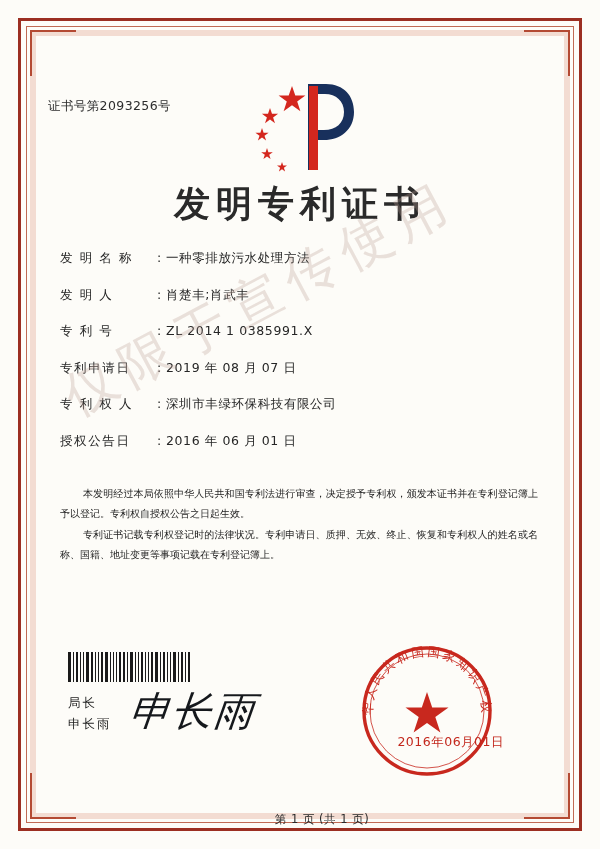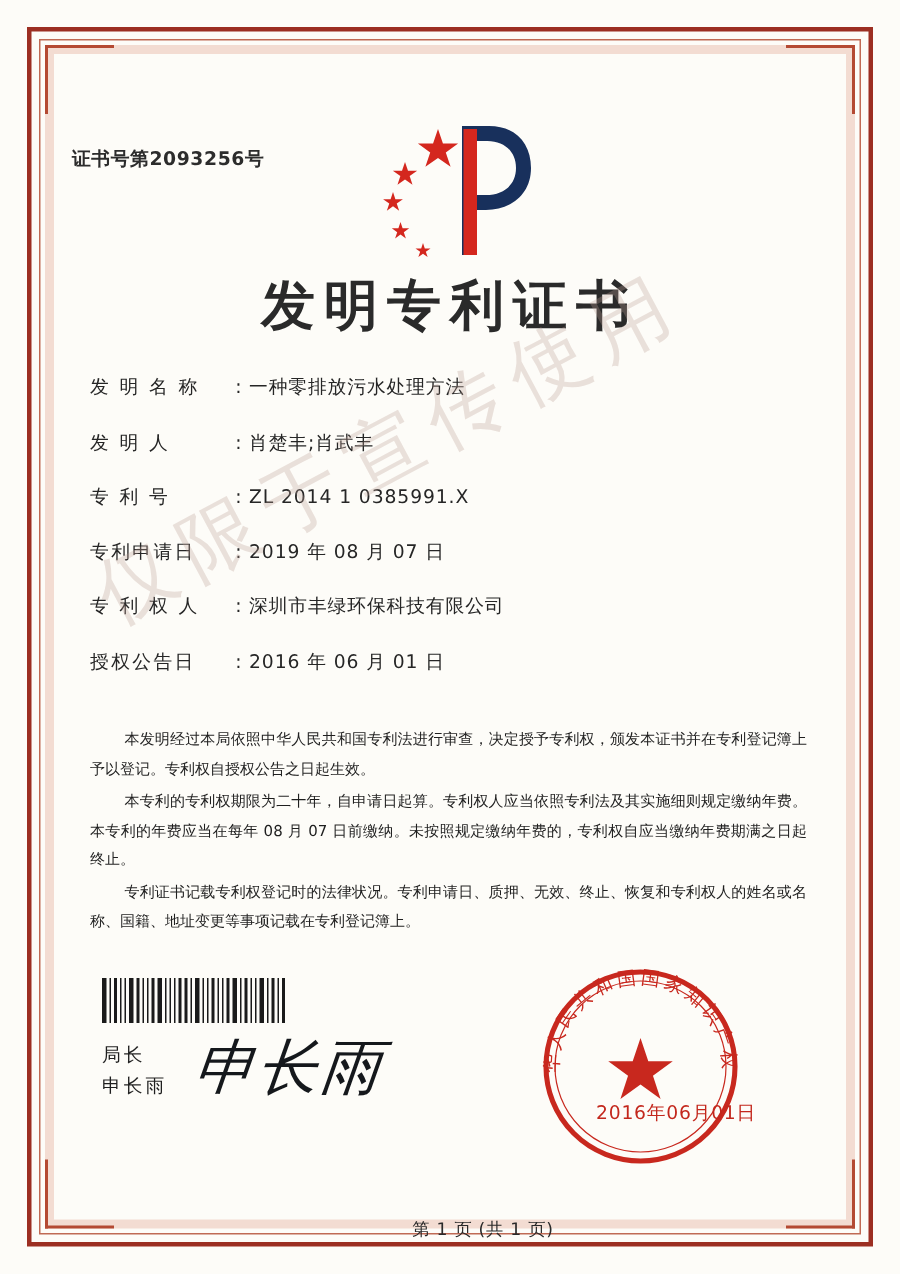--- a/index.html
+++ b/index.html
@@ -60,21 +60,20 @@
     width: 512px; height: 761px;
   }
 
   .cert-no {
     position: absolute;
     left: 4px; top: 54px;
     font-size: 12.5px;
     color: #2c2c2c;
     letter-spacing: 0.4px;
     white-space: nowrap;
-    font-weight: bold;
   }
 
   
   .logo {
     position: absolute;
     left: 50%;
     top: 36px;
     transform: translateX(-50%);
     width: 120px;
     height: 92px;
@@ -290,21 +289,20 @@
       </div>
       <div class="field-row">
         <span class="field-label">授权公告日</span>
         <span class="field-sep">:</span>
         <span class="field-value">2016 年 06 月 01 日</span>
       </div>
     </div>
 
     <div class="paragraphs">
       <p>本发明经过本局依照中华人民共和国专利法进行审查，决定授予专利权，颁发本证书并在专利登记簿上予以登记。专利权自授权公告之日起生效。</p>
-      <p>本专利的专利权期限为二十年，自申请日起算。专利权人应当依照专利法及其实施细则规定缴纳年费。本专利的年费应当在每年 08 月 07 日前缴纳。未按照规定缴纳年费的，专利权自应当缴纳年费期满之日起终止。</p>
       <p>专利证书记载专利权登记时的法律状况。专利申请日、质押、无效、终止、恢复和专利权人的姓名或名称、国籍、地址变更等事项记载在专利登记簿上。</p>
     </div>
 
     <div class="barcode">
       <svg viewBox="0 0 122 30" width="122" height="30" aria-hidden="true">
         <g fill="#1a1a1a">
           <rect x="0" y="0" width="3" height="30"></rect>
             <rect x="5" y="0" width="1" height="30"></rect>
           <rect x="8" y="0" width="2" height="30"></rect>
             <rect x="12" y="0" width="1" height="30"></rect>

